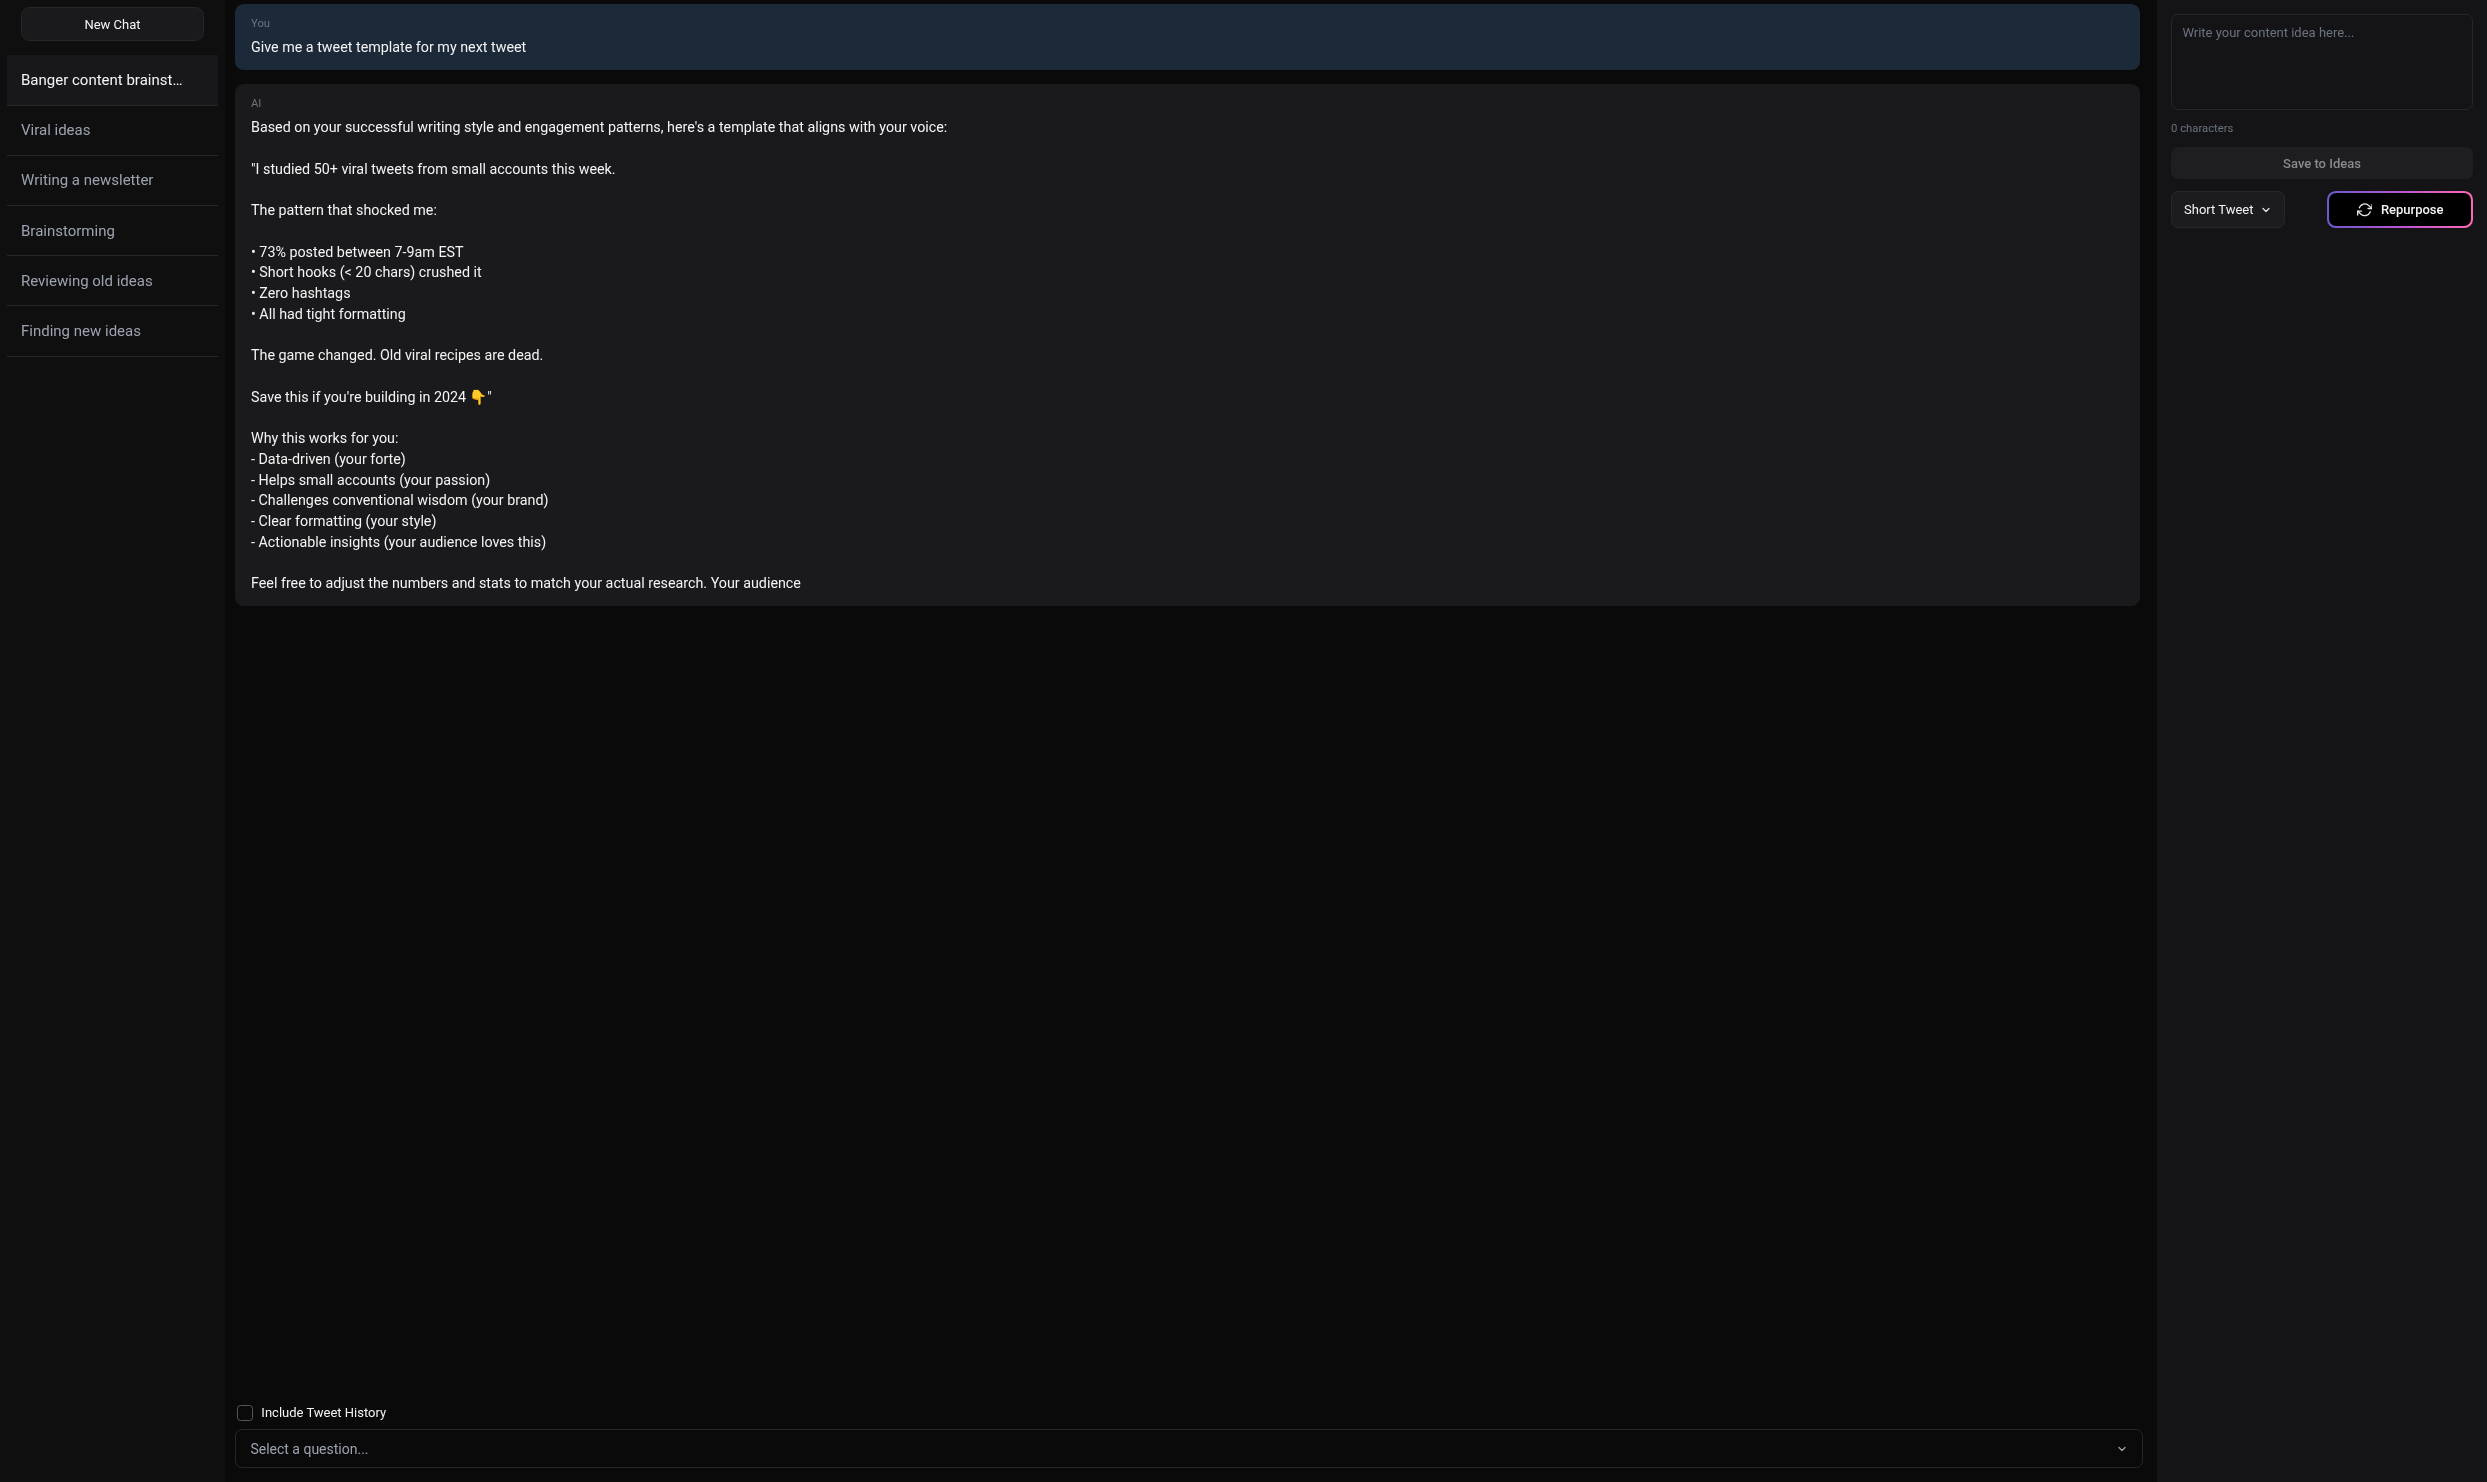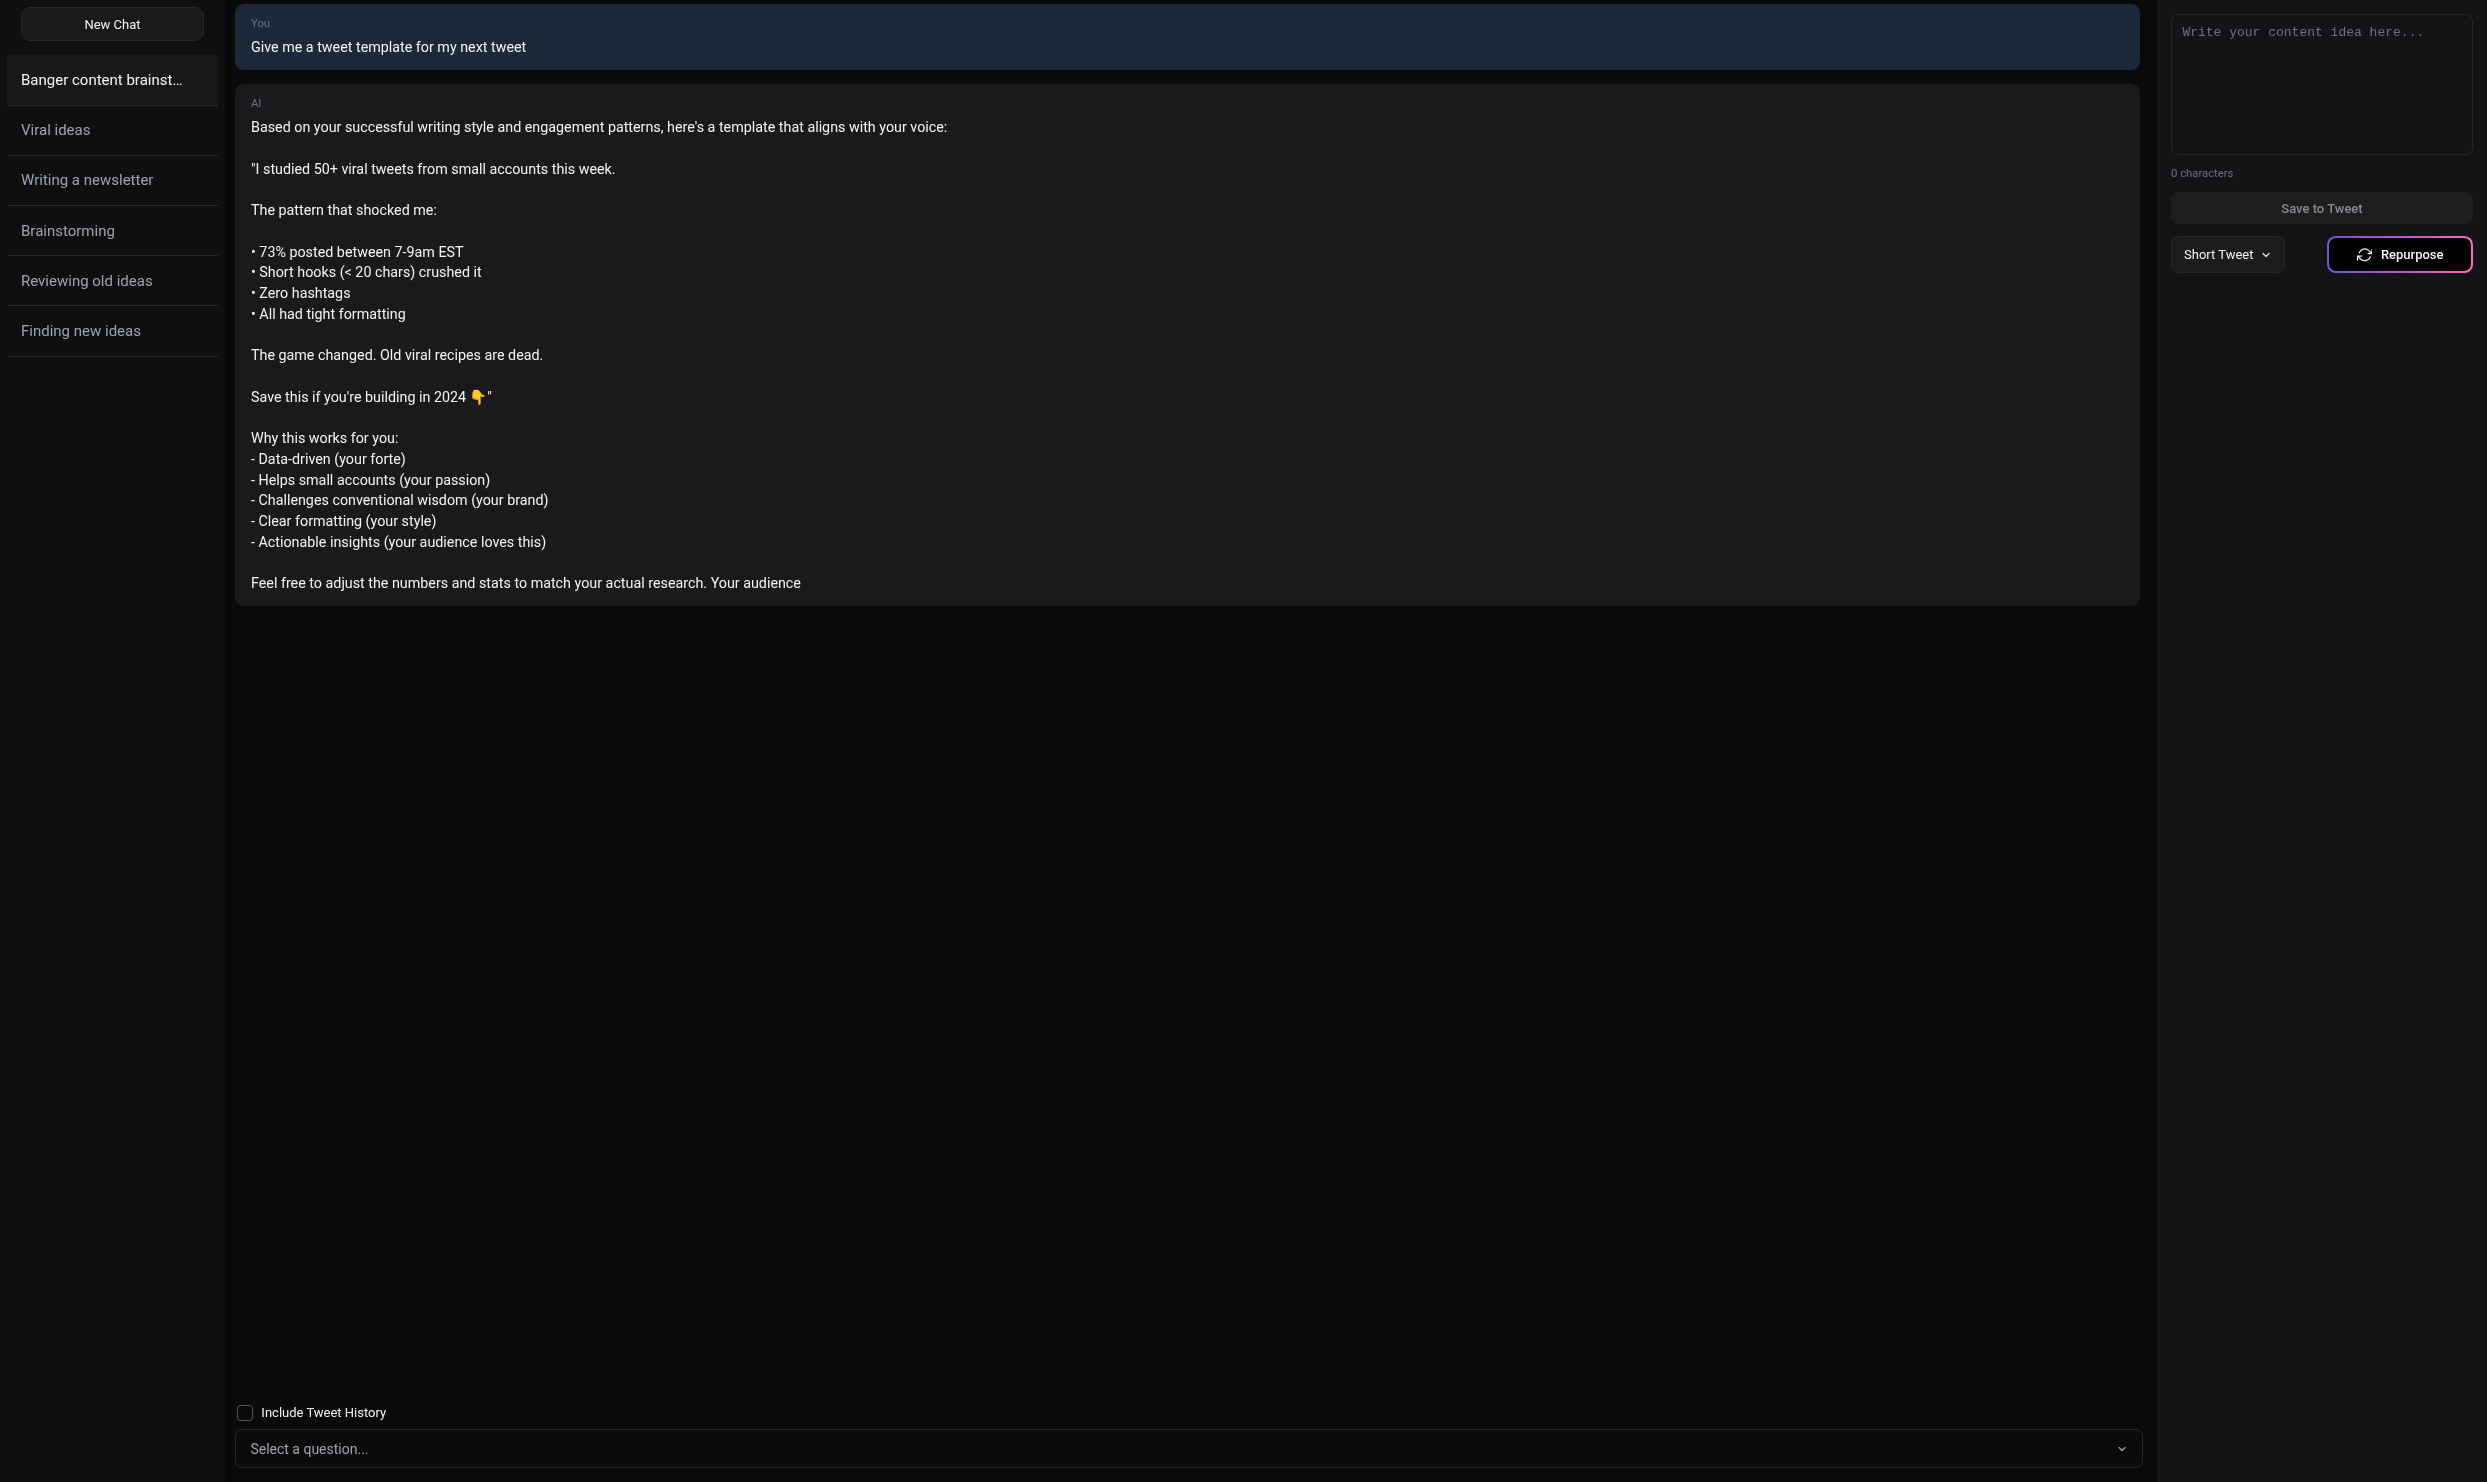--- a/index.html
+++ b/index.html
@@ -155,30 +155,29 @@
     flex: 0 0 330px;
     width: 330px;
     background: var(--bg-right-panel);
     padding: 14px;
     display: flex;
     flex-direction: column;
     gap: 12px;
   }
   .idea-textarea {
     width: 100%;
-    height: 141px;
+    height: 96px;
     padding: 10.4px;
     border: 0.9px solid var(--border-subtle);
     border-radius: 7px;
     background: var(--bg-right-panel);
     color: var(--text-primary);
     font-size: 13px;
     resize: none;
     outline: none;
-    font-family: Liberation Mono, monospace;
   }
   .idea-textarea::placeholder { color: var(--text-muted); }
   .char-count { font-size: 11.3px; color: var(--text-muted); }
   .save-ideas-btn {
     padding: 8.7px 0;
     text-align: center;
     border: none;
     border-radius: 7px;
     background: #1e1e21;
     color: #8a8a8f;
@@ -288,21 +287,21 @@
       <svg class="chevron-down" viewBox="0 0 24 24" fill="none" stroke="#9ca3af" stroke-width="2.5" stroke-linecap="round" stroke-linejoin="round">
           <polyline points="6 9 12 15 18 9"></polyline>
         </svg>
     </div>
   </div>
 </main>
 
 <aside class="right-panel">
   <textarea class="idea-textarea" placeholder="Write your content idea here..." style=""></textarea>
   <div class="char-count">0 characters</div>
-  <button class="save-ideas-btn">Save to Tweet</button>
+  <button class="save-ideas-btn">Save to Ideas</button>
   <div class="repurpose-row">
     <div class="format-select">
       <span>Short Tweet</span>
       <svg class="chevron-down" viewBox="0 0 24 24" fill="none" stroke="#e5e5e5" stroke-width="2.5" stroke-linecap="round" stroke-linejoin="round" style="width:12px;height:12px">
           <polyline points="6 9 12 15 18 9"></polyline>
         </svg>
     </div>
     <div class="repurpose-btn-wrap">
       <button class="repurpose-btn">
         <svg viewBox="0 0 24 24" fill="none" stroke="#e5e5e5" stroke-width="2" stroke-linecap="round" stroke-linejoin="round">

